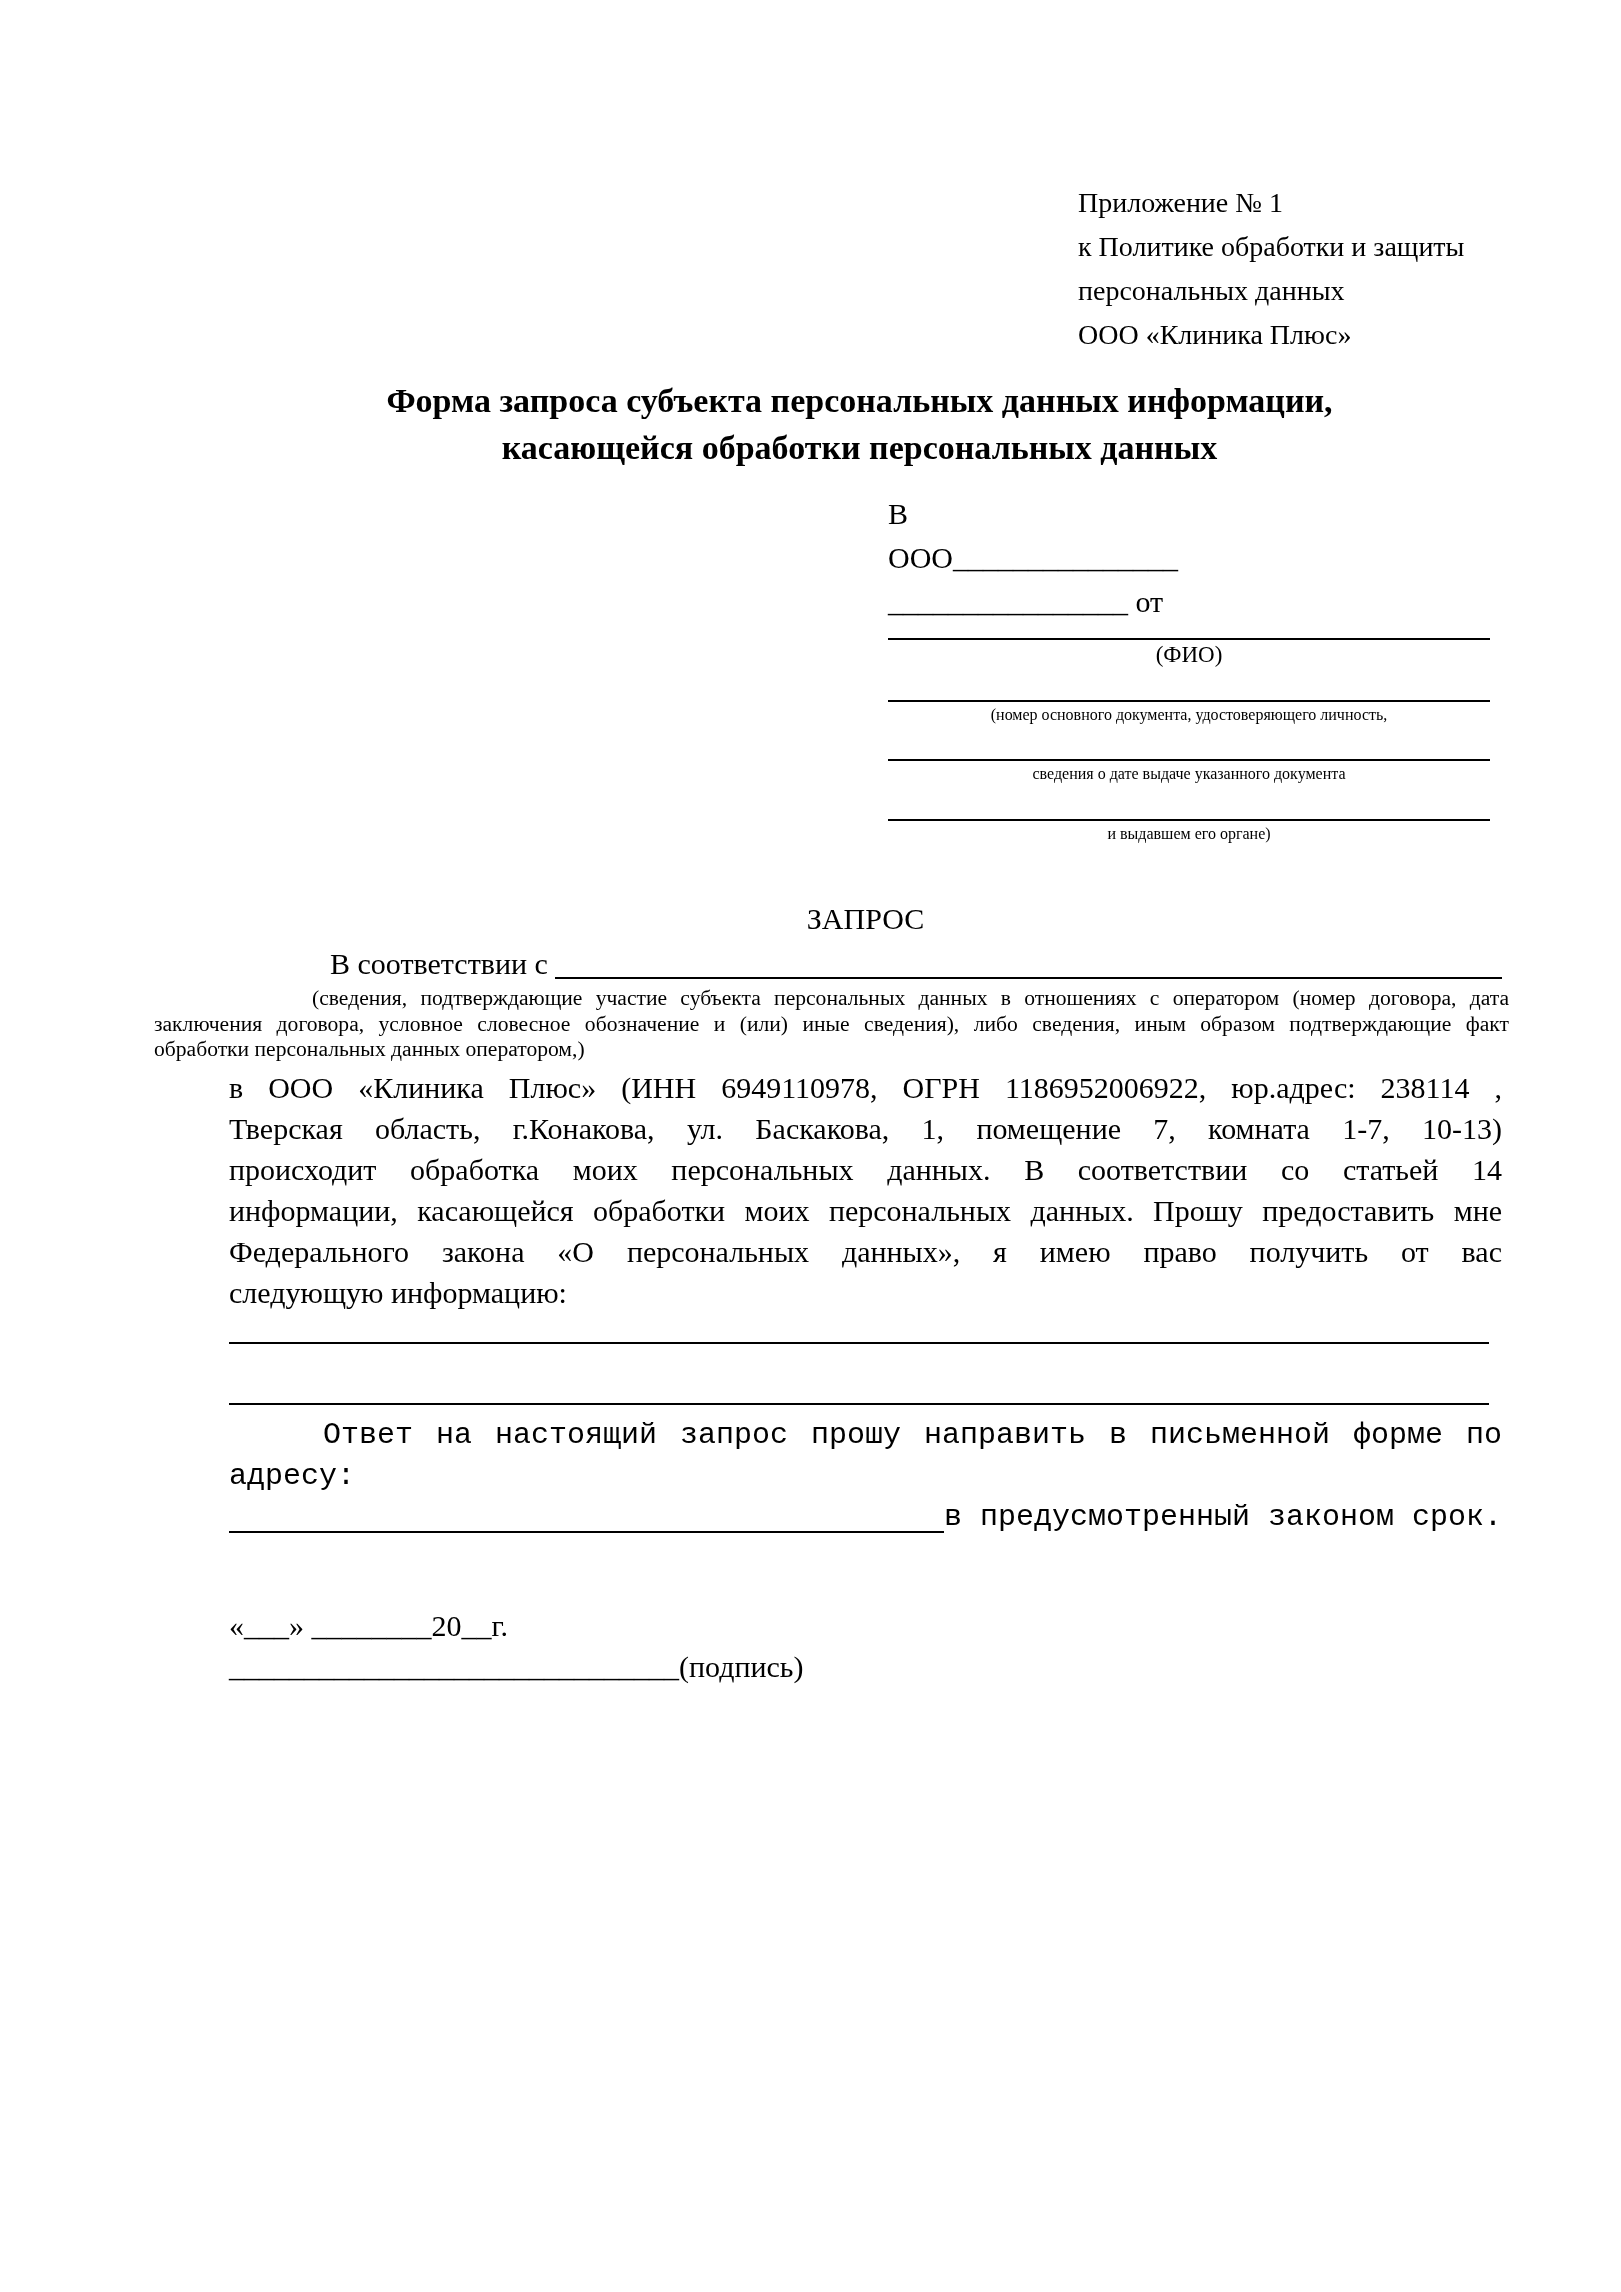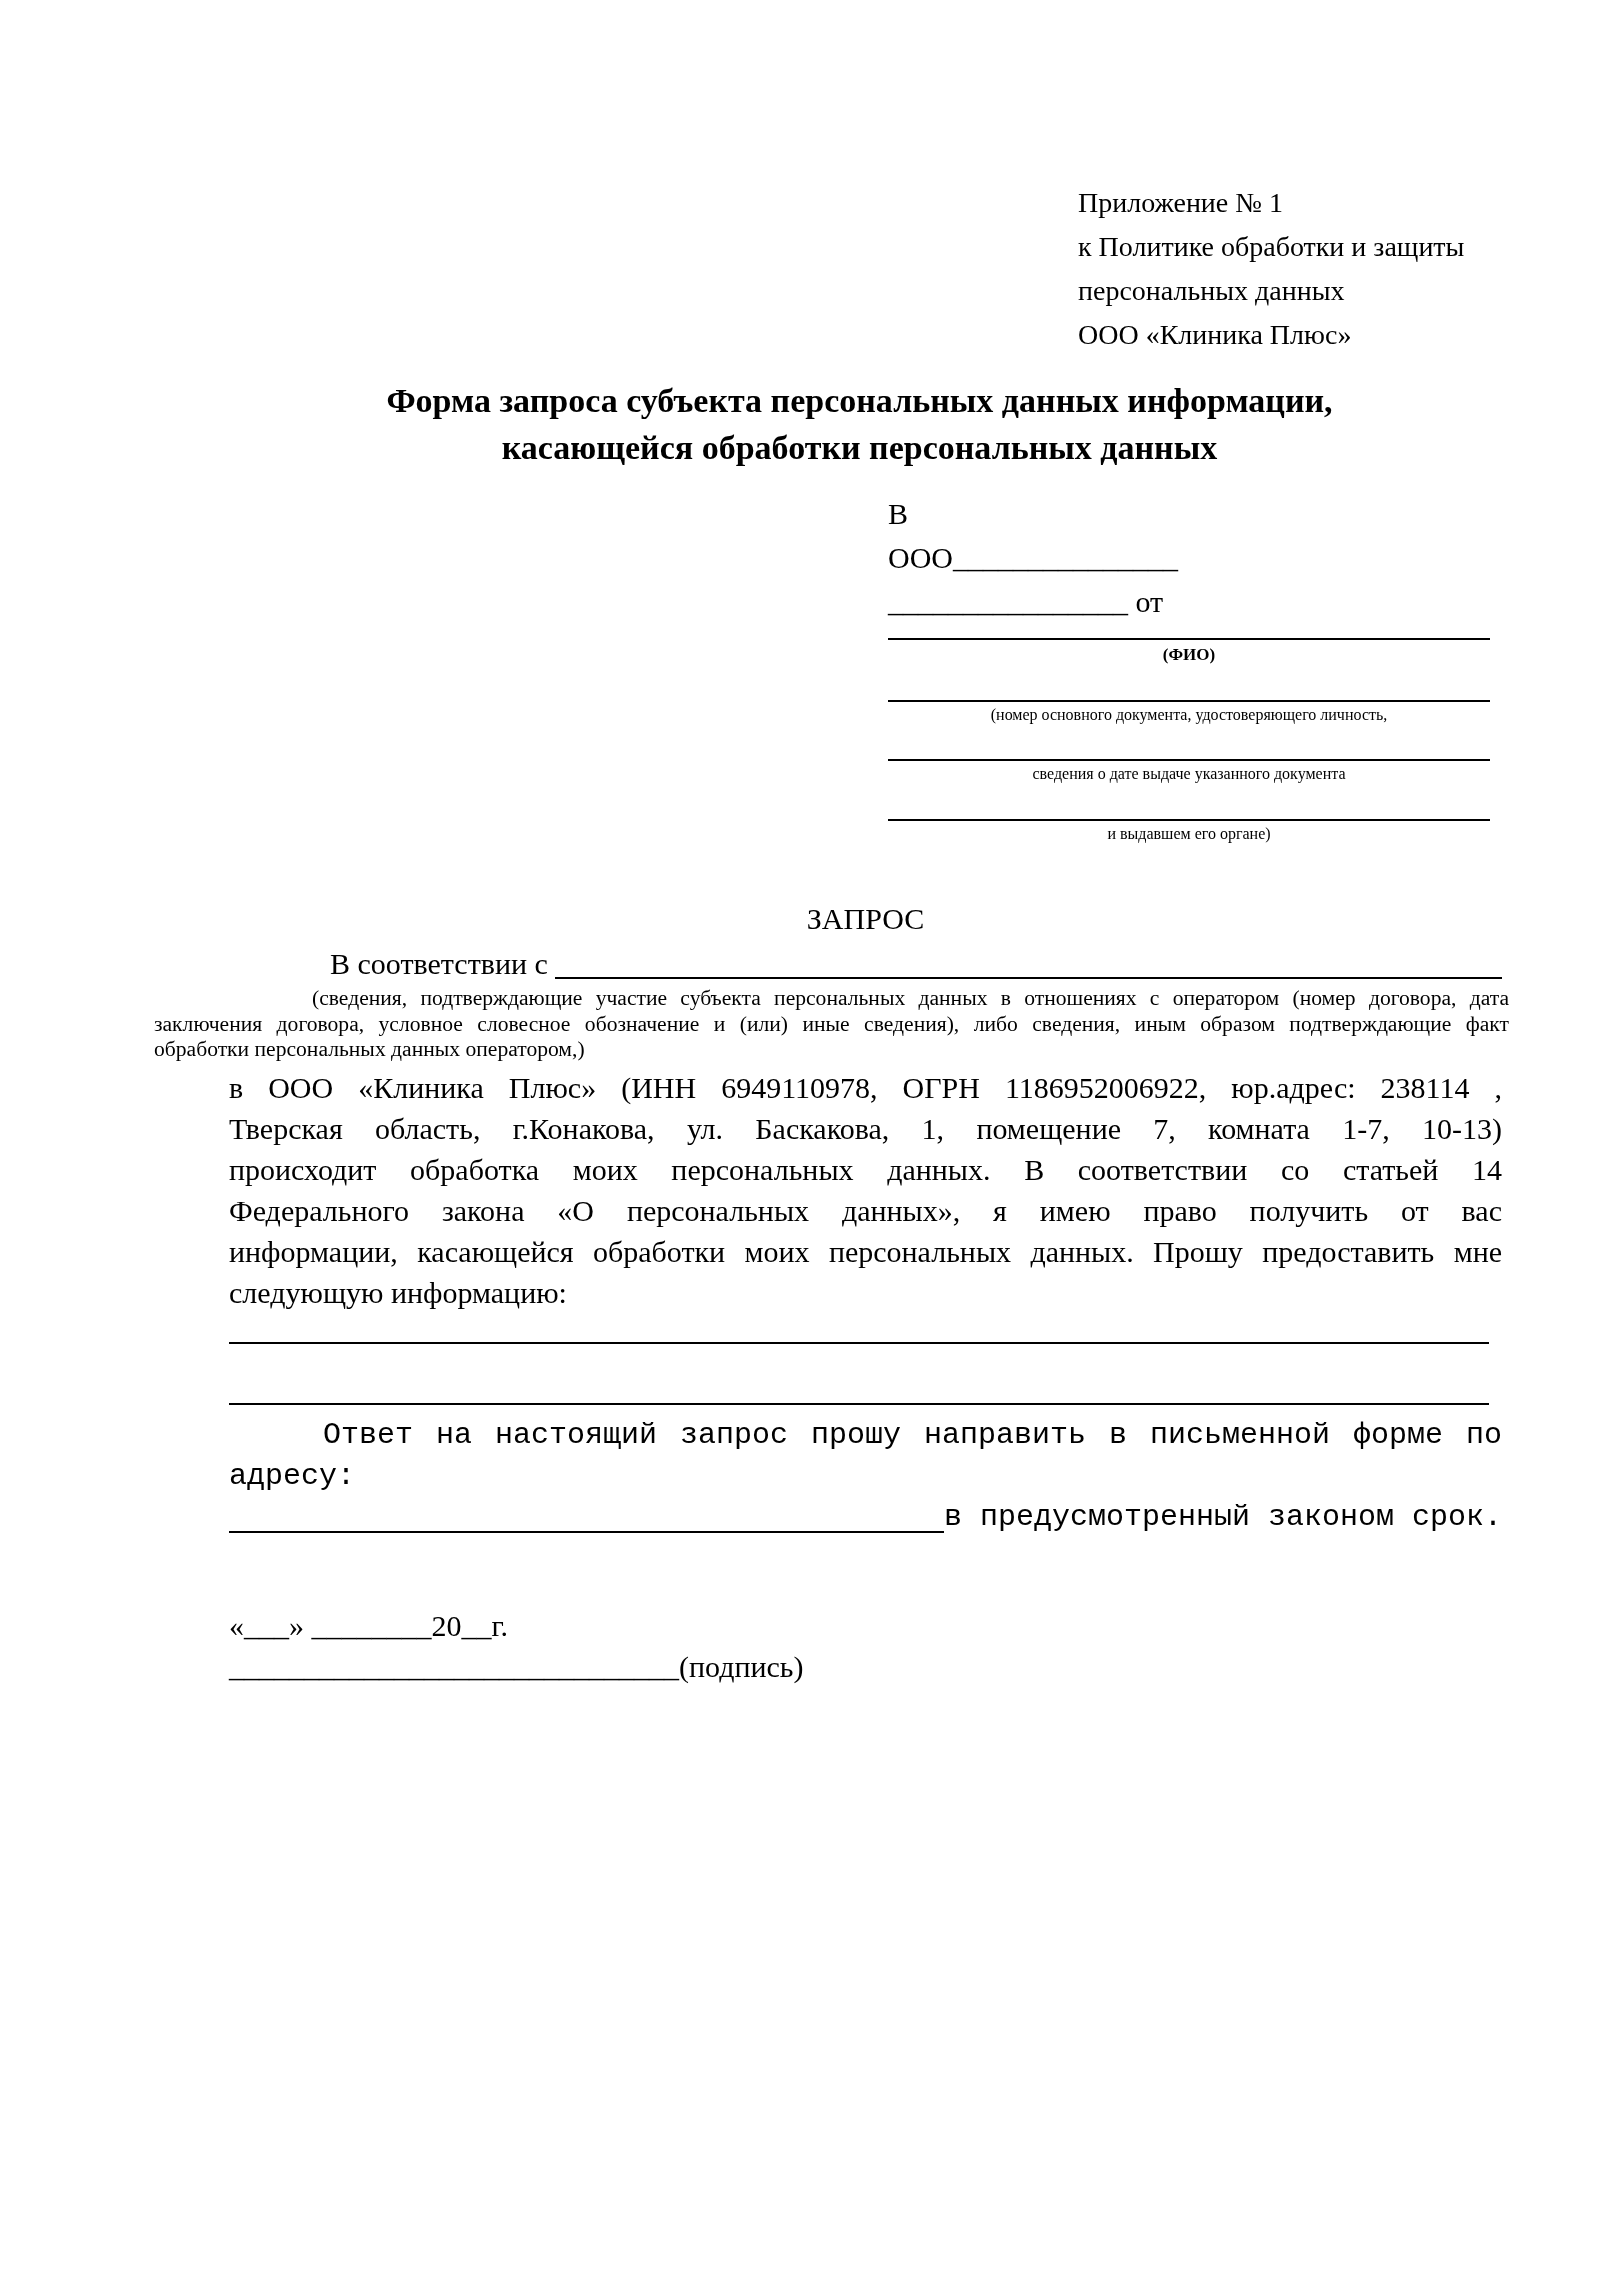--- a/index.html
+++ b/index.html
@@ -40,23 +40,22 @@
     border-bottom:2.9px solid #000;
   }
   .rule-gap{margin-top:31px;}
   .caption{
     text-align:center;
     font-size:16px;
     line-height:26.5px;
   }
   .caption-fio{
     text-align:center;
-    font-size:17px;
+    font-size:23px;
     line-height:29px;
-    font-weight:bold;
   }
   
   .request-heading{
     margin:49px 119px 0 229px;
     text-align:center;
     font-size:30px;
     line-height:45px;
   }
   .intro-line{
     margin:2px 119px 0 330px;
@@ -158,22 +157,22 @@
   <div class="fineprint">
     <div class="fp-just fp-first">(сведения, подтверждающие участие субъекта персональных данных в отношениях с оператором (номер договора, дата</div>
     <div class="fp-just">заключения договора, условное словесное обозначение и (или) иные сведения), либо сведения, иным образом подтверждающие факт</div>
     <div>обработки персональных данных оператором,)</div>
   </div>
 
   <div class="body-par">
     <div class="just">в ООО «Клиника Плюс» (ИНН 6949110978, ОГРН 1186952006922, юр.адрес: 238114 ,</div>
     <div class="just">Тверская область, г.Конакова, ул. Баскакова, 1, помещение 7, комната 1-7, 10-13)</div>
     <div class="just">происходит обработка моих персональных данных. В соответствии со статьей 14</div>
+    <div class="just">информации, касающейся обработки моих персональных данных. Прошу предоставить мне</div>
     <div class="just">Федерального закона «О персональных данных», я имею право получить от вас</div>
-    <div class="just">информации, касающейся обработки моих персональных данных. Прошу предоставить мне</div>
     <div>следующую информацию:</div>
   </div>
 
   <div class="blank-rule first"></div>
   <div class="blank-rule second"></div>
 
   <div class="reply-par">
     <div class="reply-line1">Ответ на настоящий запрос прошу направить в письменной форме по адресу:</div>
     <div class="reply-line2">
       <span class="fill-line"></span>

